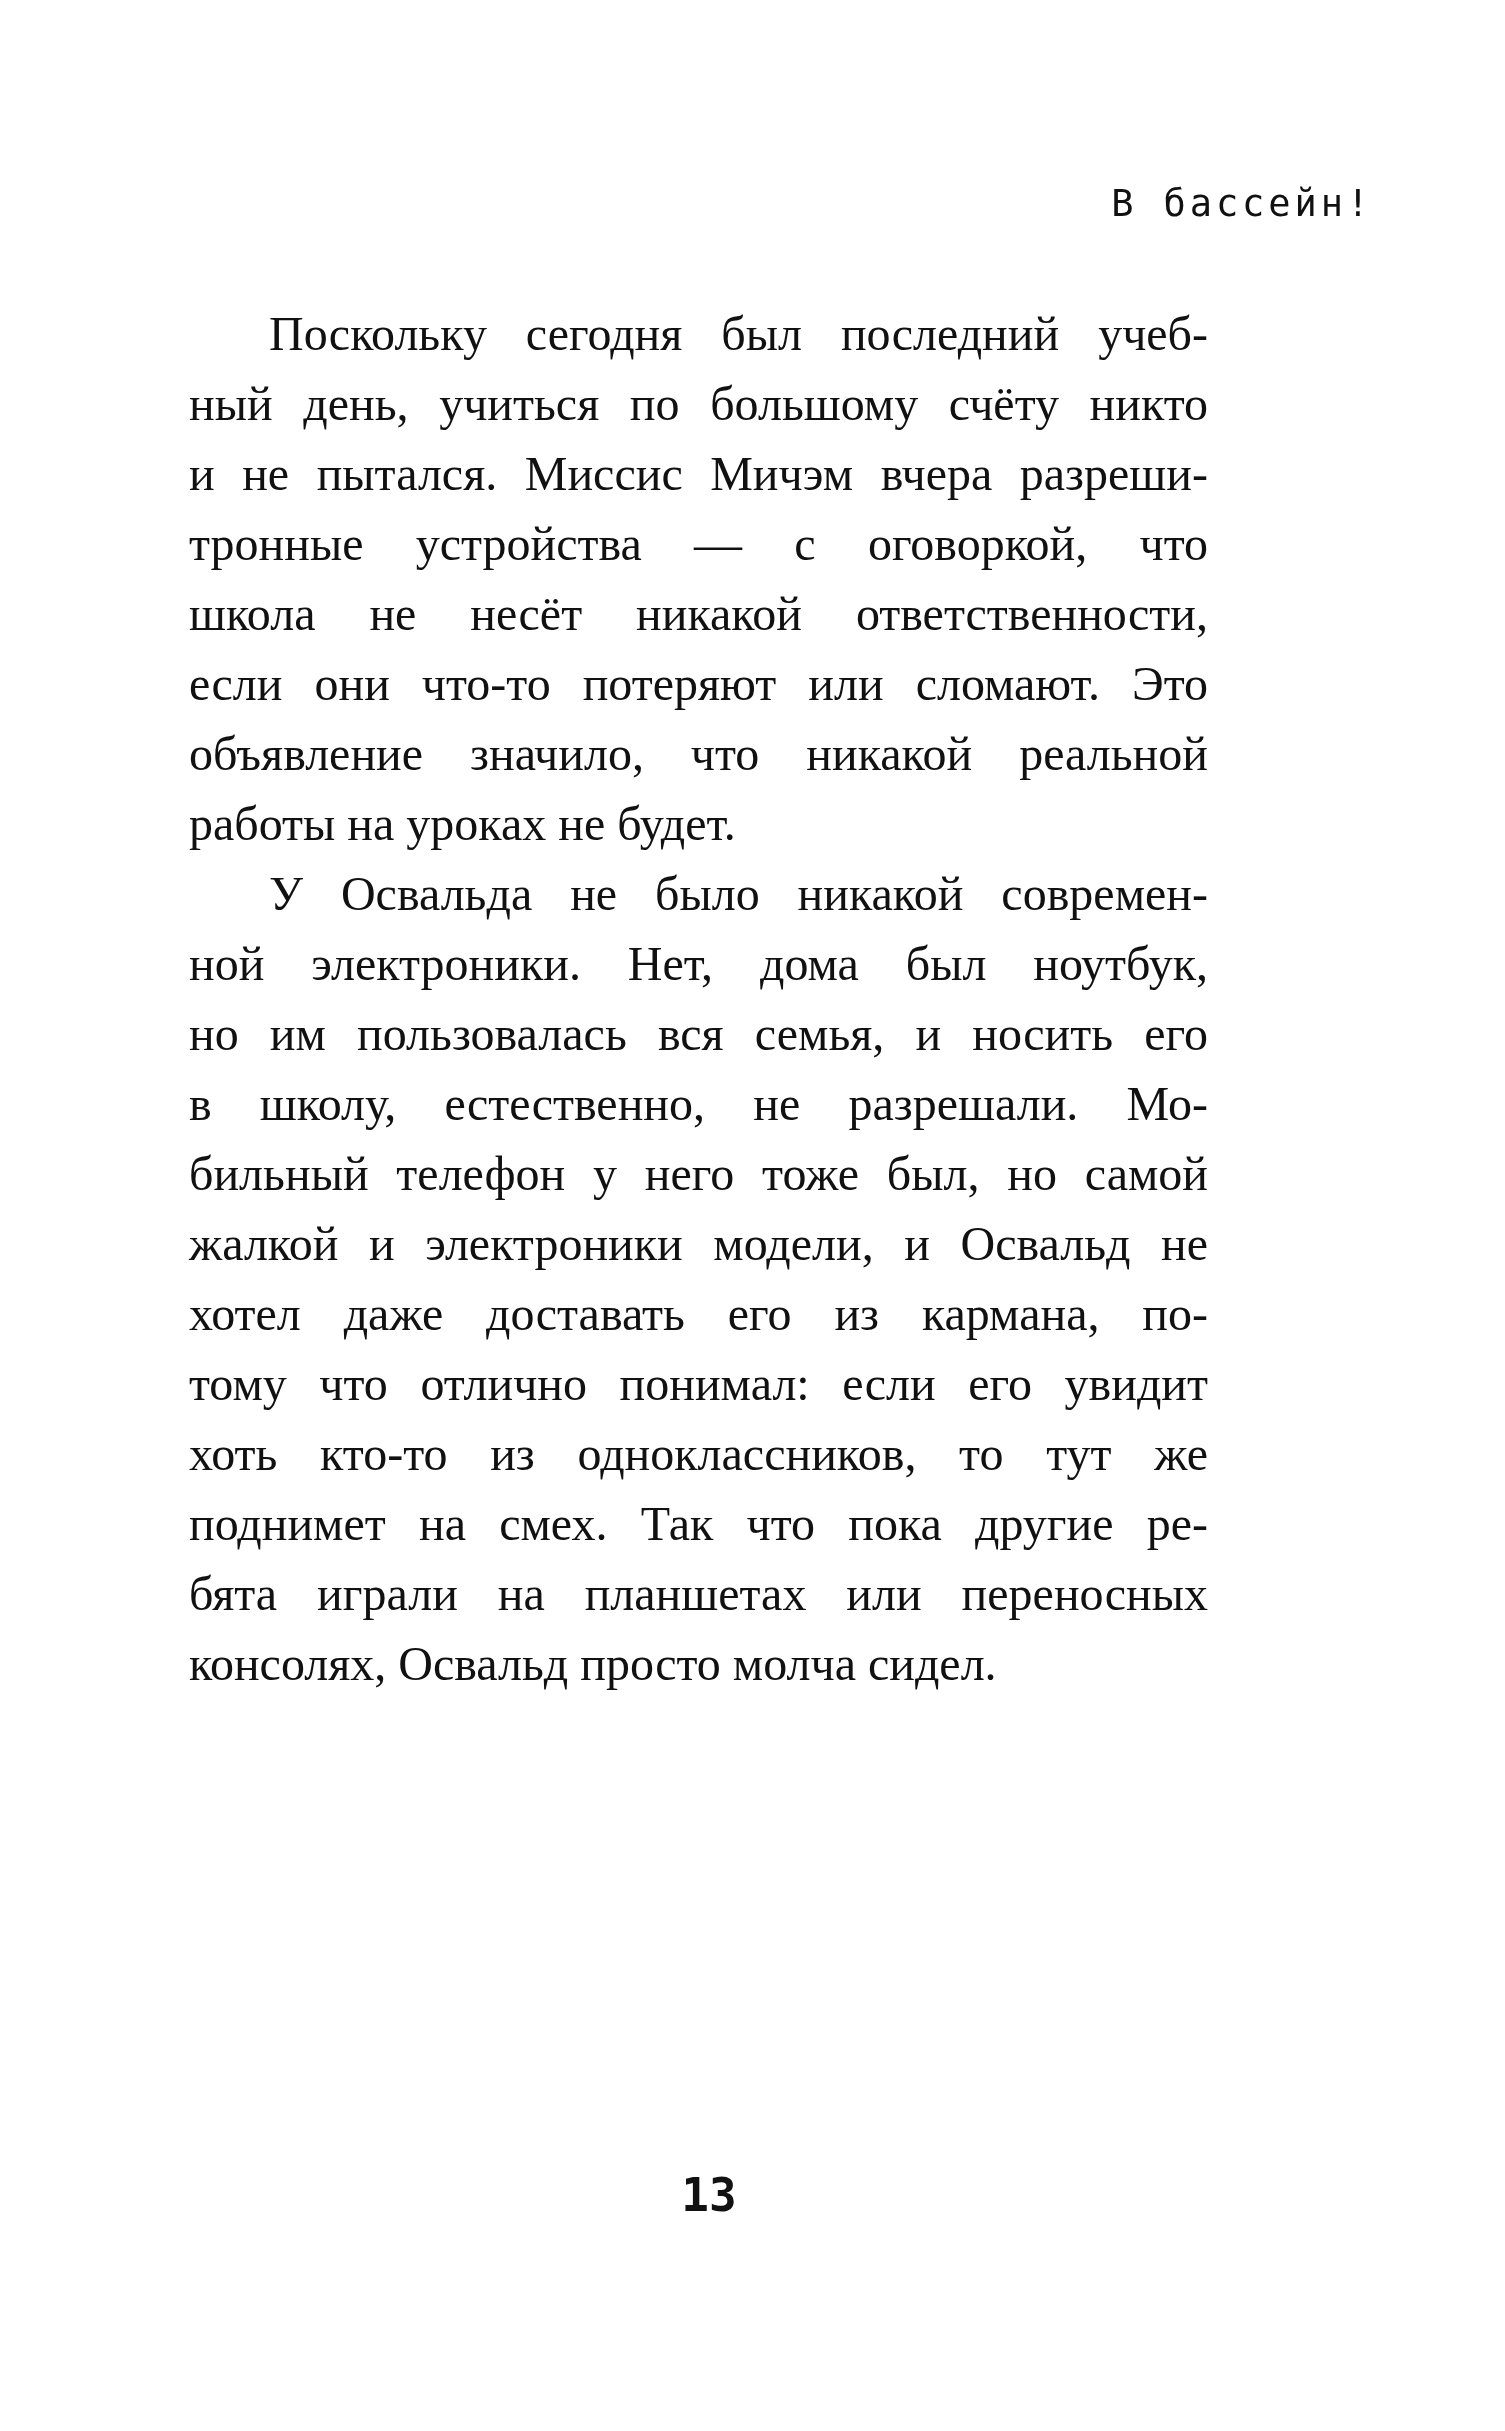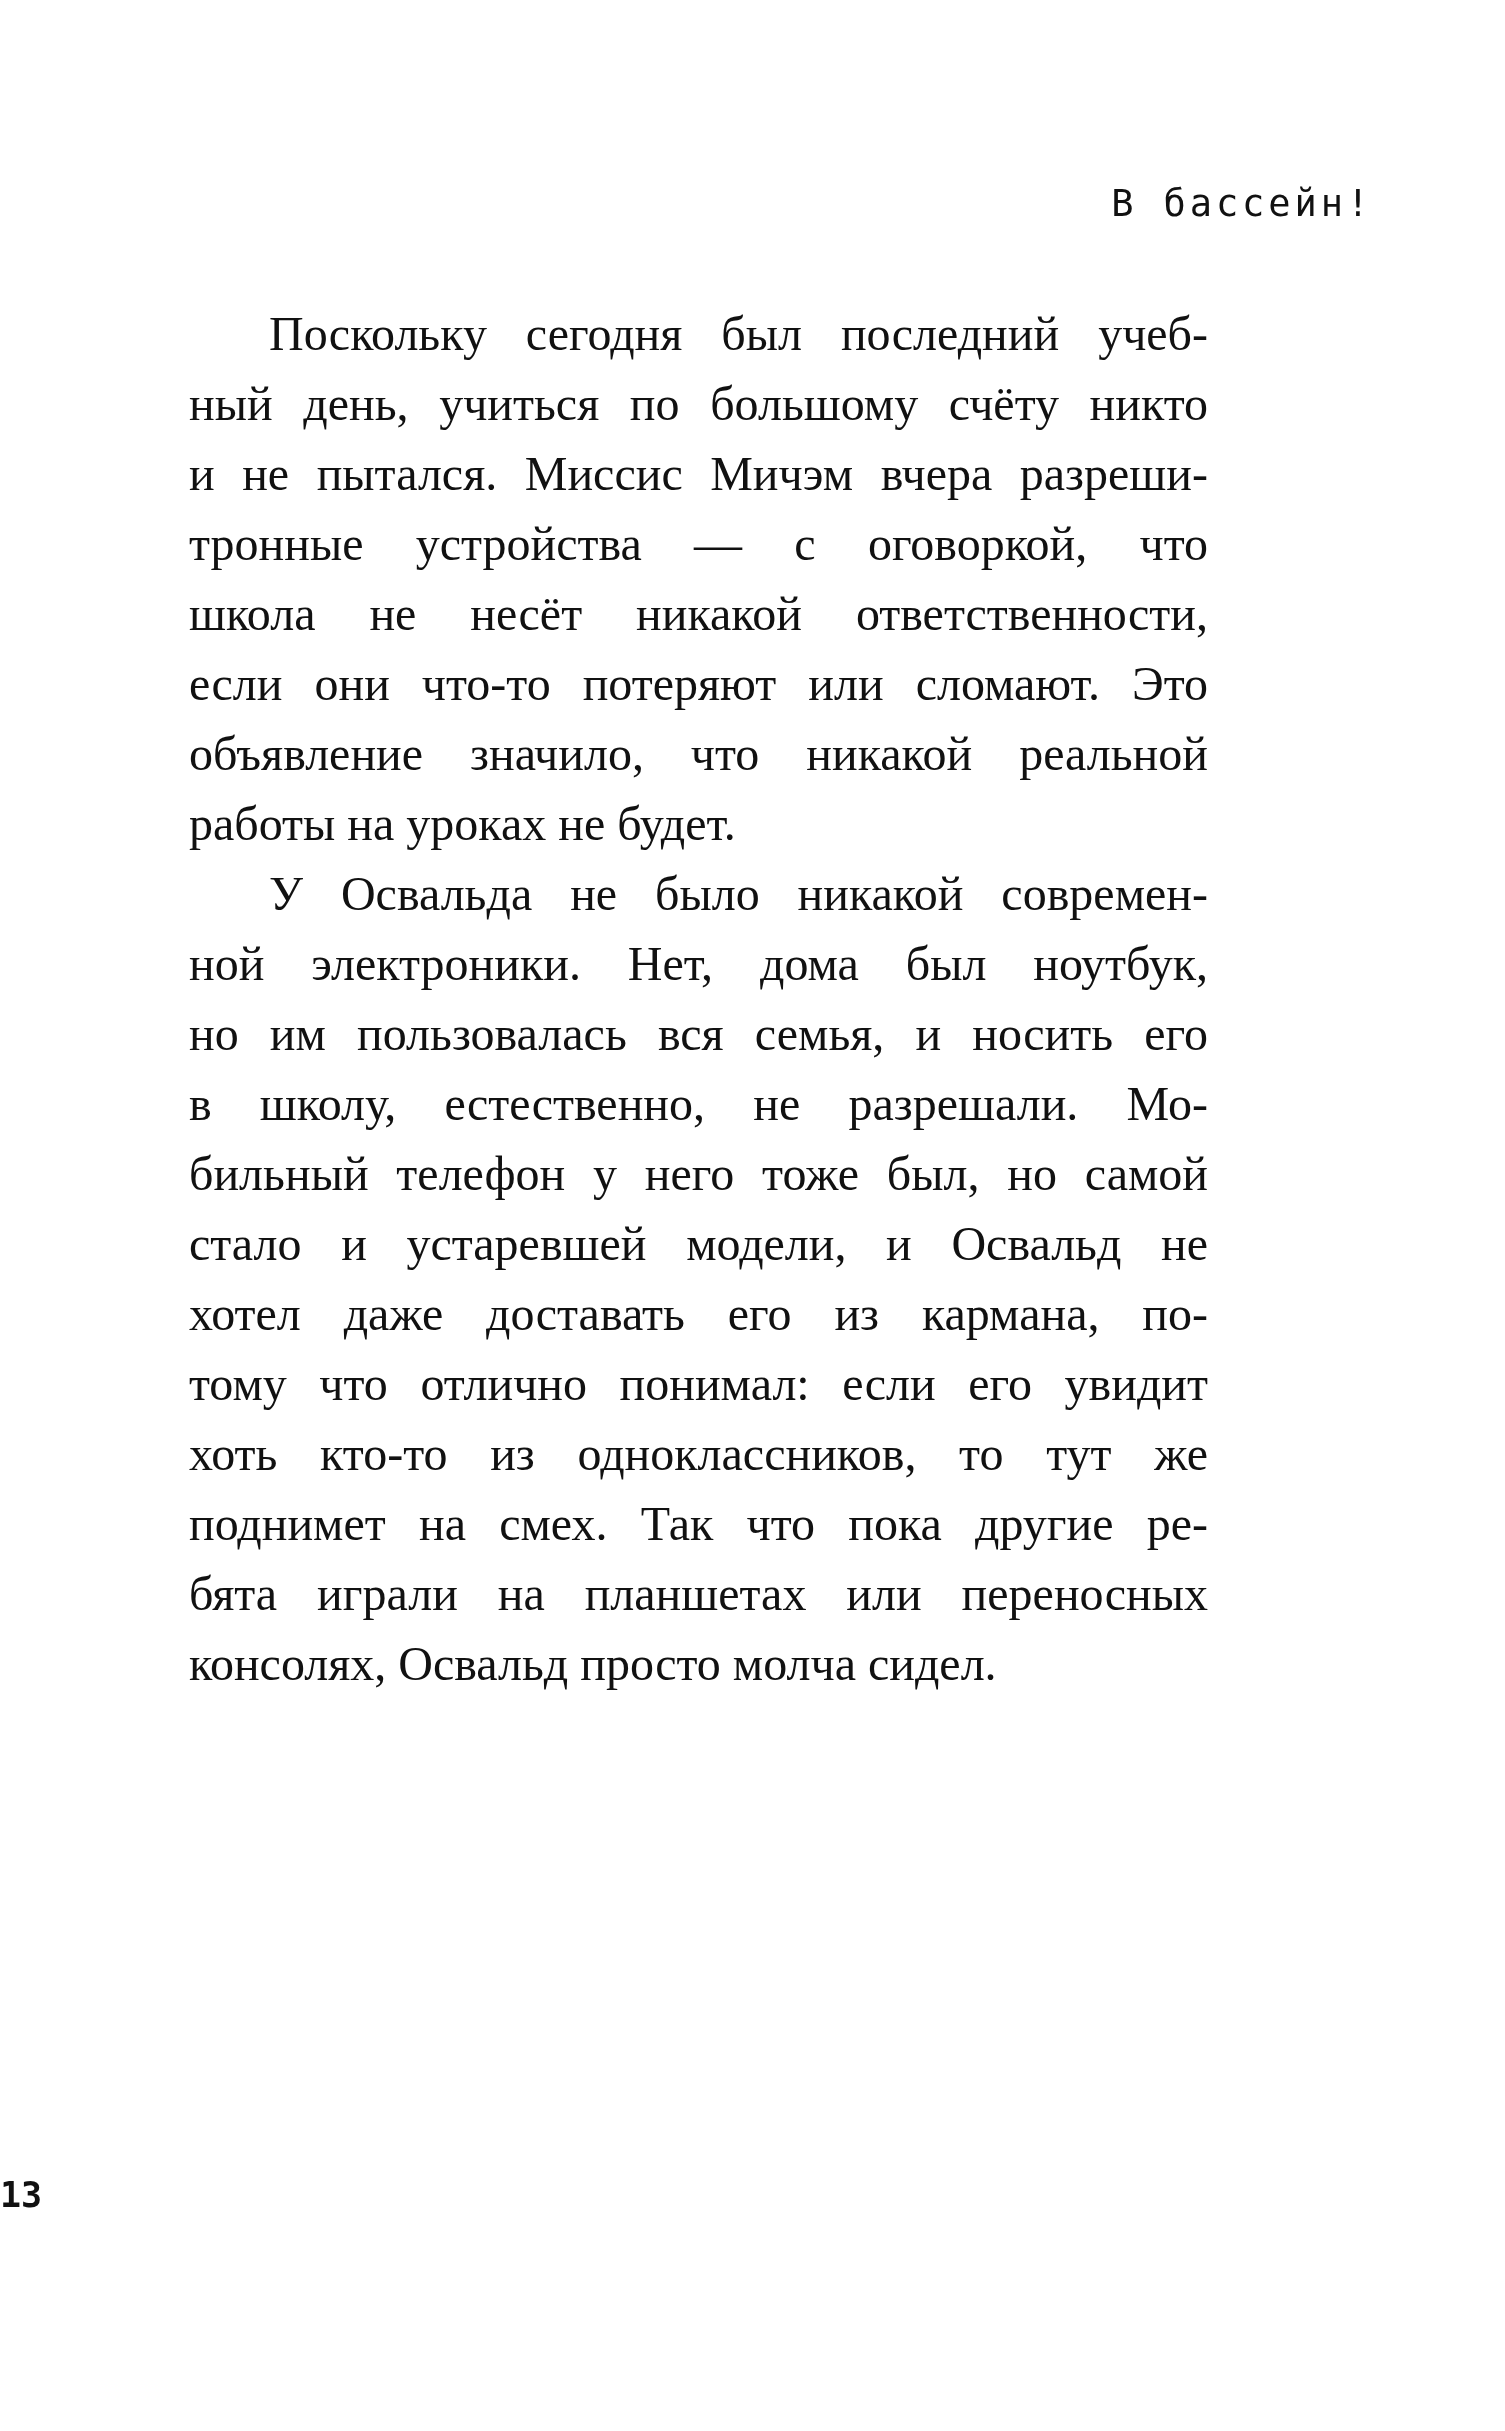--- a/index.html
+++ b/index.html
@@ -48,25 +48,27 @@
       text-align-last: left;
     }
     .line.indent {
       padding-left: 80px;
     }
     .page-number {
       position: absolute;
       top: 2176px;
       left: 0;
       width: 1378px;
+      text-align: center;
       font-family: "DejaVu Sans Mono", "Liberation Mono", monospace;
-      font-size: 35px;
+      font-size: 46px;
       font-weight: bold;
       line-height: 39px;
       color: #111111;
+      padding-left: 20px;
     }
   </style>
 </head>
 <body>
 
 <div class="running-header">В бассейн!</div>
 
 <div class="body-text">
 
 
@@ -80,21 +82,21 @@
     <span class="line">объявление значило, что никакой реальной</span>
     <span class="line last">работы на уроках не будет.</span>
   </div>
 
   <div>
     <span class="line indent">У Освальда не было никакой современ-</span>
     <span class="line">ной электроники. Нет, дома был ноутбук,</span>
     <span class="line">но им пользовалась вся семья, и носить его</span>
     <span class="line">в школу, естественно, не разрешали. Мо-</span>
     <span class="line">бильный телефон у него тоже был, но самой</span>
-    <span class="line">стало и устаревшей модели, и Освальд не</span>
+    <span class="line">жалкой и электроники модели, и Освальд не</span>
     <span class="line">хотел даже доставать его из кармана, по-</span>
     <span class="line">тому что отлично понимал: если его увидит</span>
     <span class="line">хоть кто-то из одноклассников, то тут же</span>
     <span class="line">поднимет на смех. Так что пока другие ре-</span>
     <span class="line">бята играли на планшетах или переносных</span>
     <span class="line last">консолях, Освальд просто молча сидел.</span>
   </div>
 
 </div>
 

